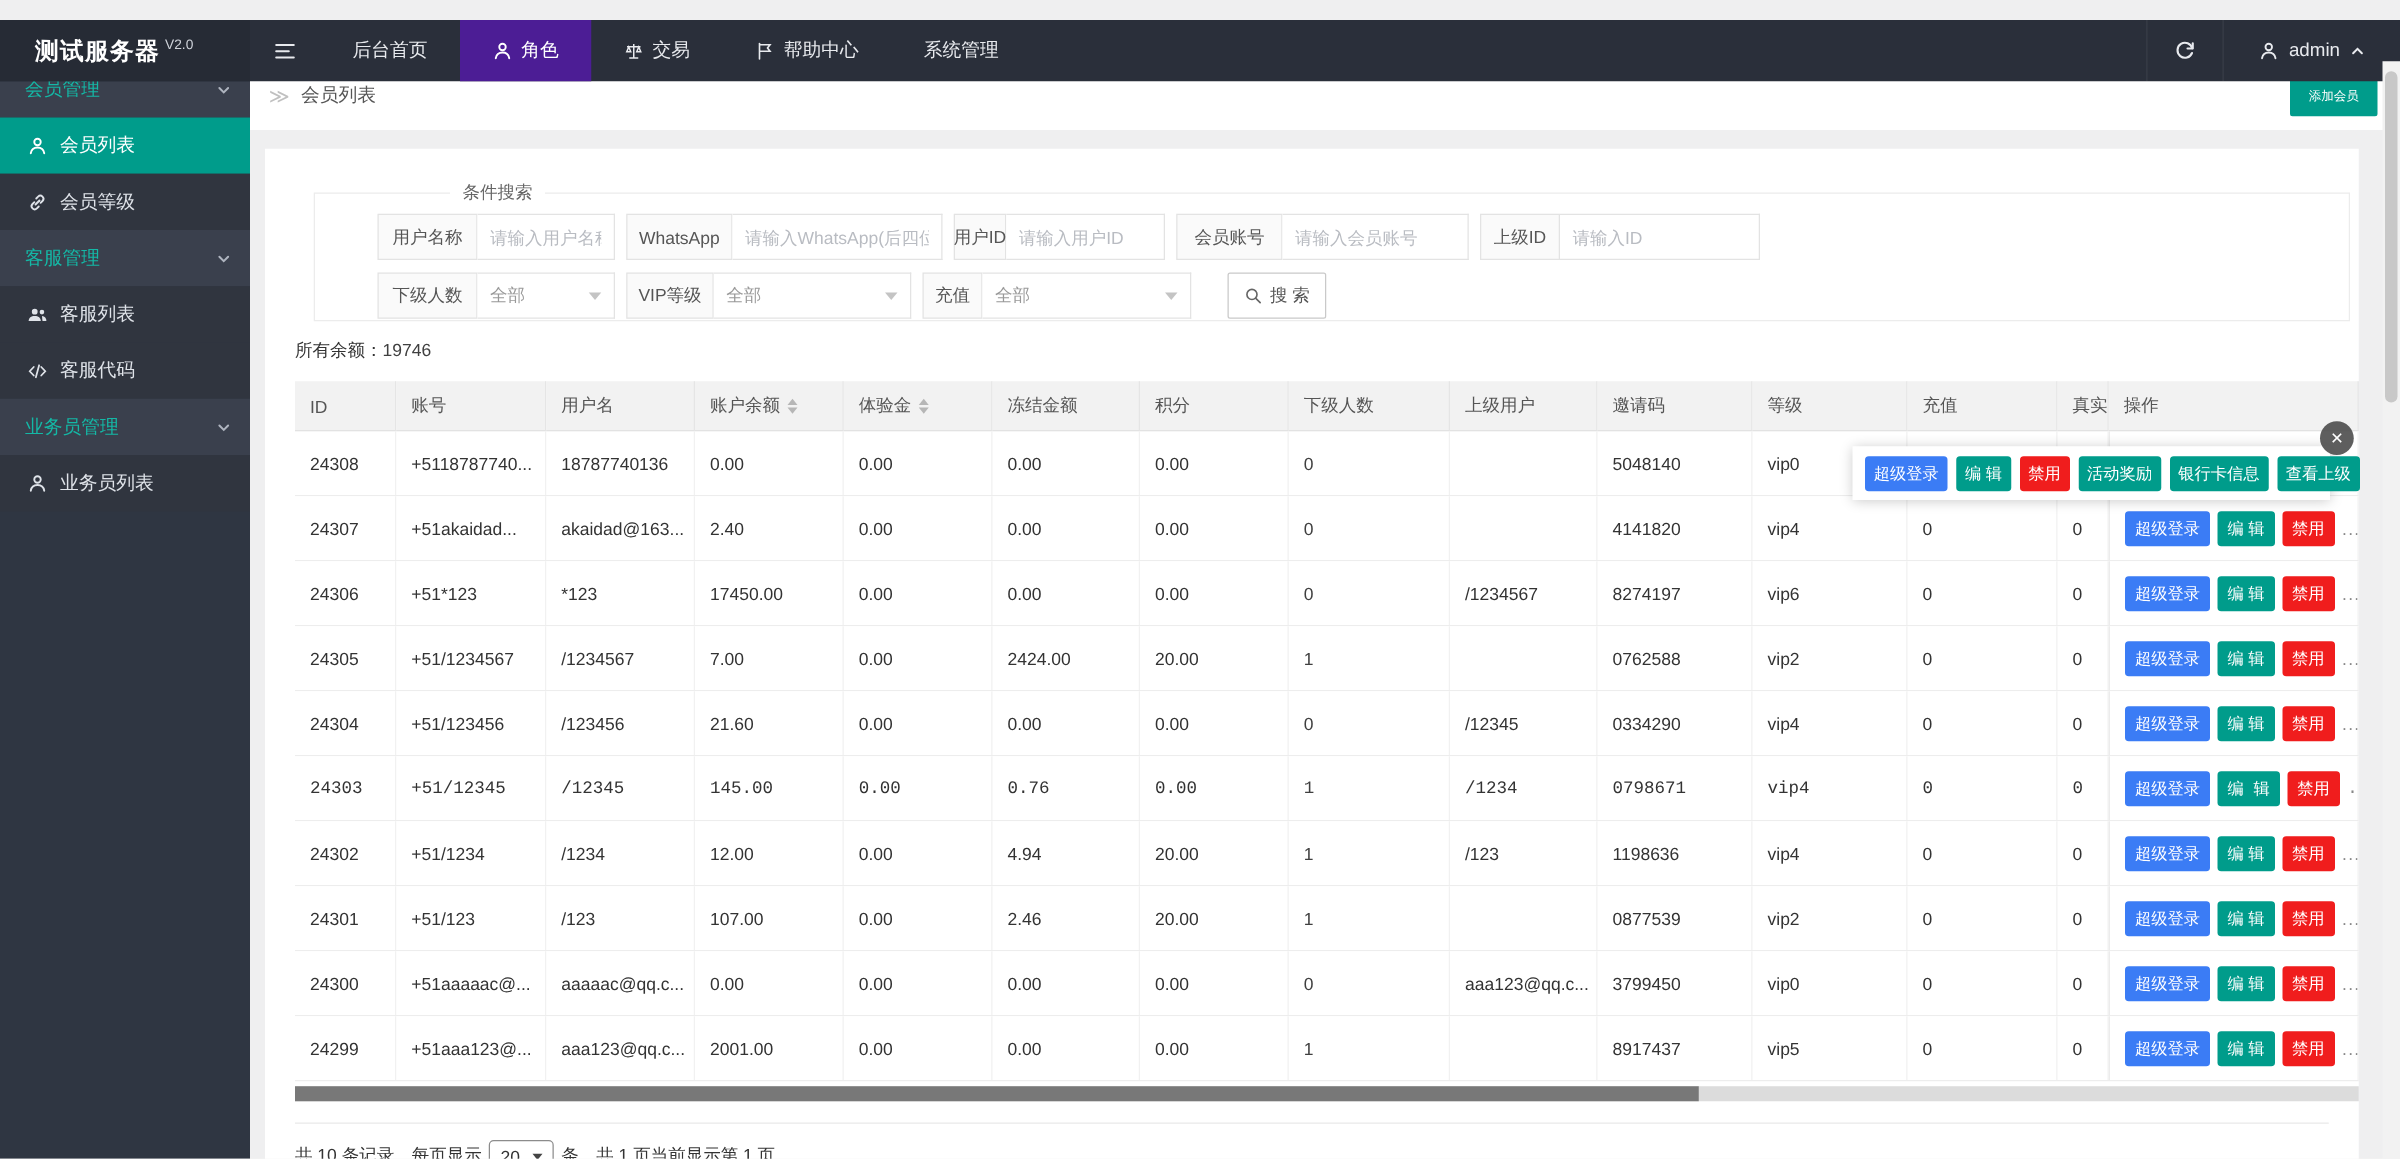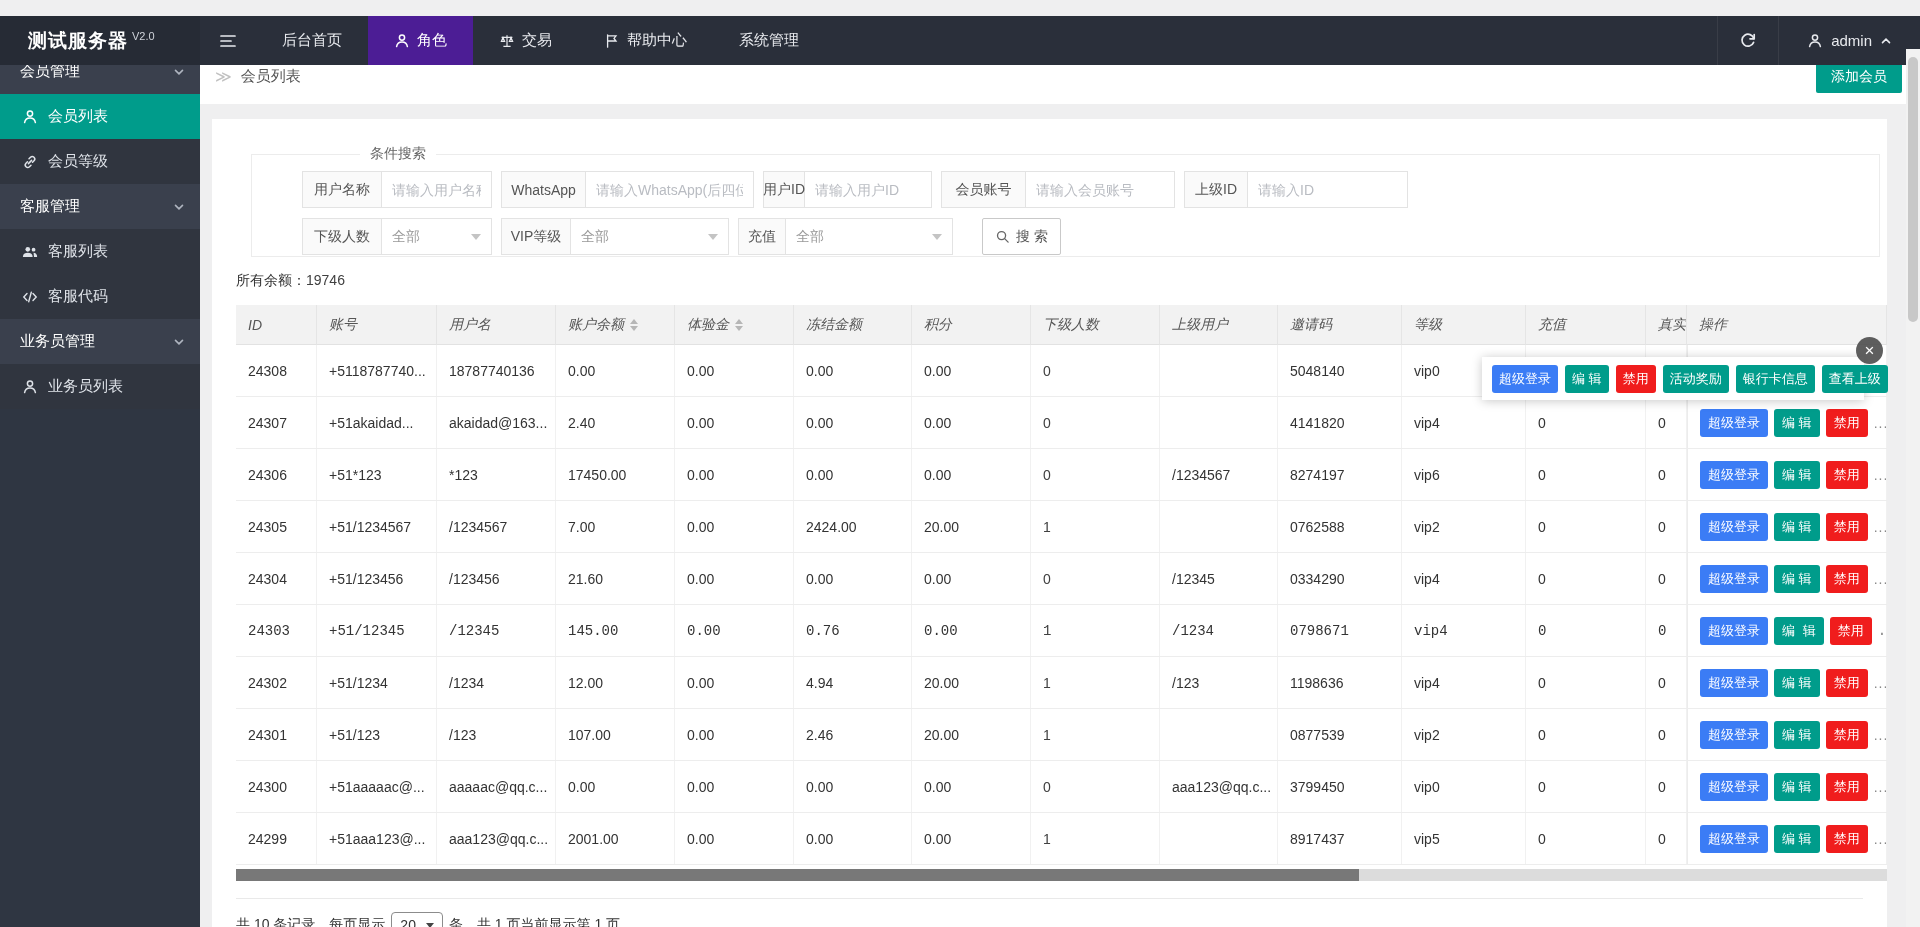--- a/index.html
+++ b/index.html
@@ -23,32 +23,32 @@
   .top-item { padding:0 26px; display:flex; align-items:center; gap:7px; font-size:15px; cursor:pointer; white-space:nowrap; }
   .top-item.active { background:#4c1d95; color:#fff; }
   .top-right { margin-left:auto; display:flex; align-items:stretch; }
   .top-refresh { width:62px; display:flex; align-items:center; justify-content:center;
     border-left:1px solid rgba(255,255,255,.07); border-right:1px solid rgba(255,255,255,.07); cursor:pointer; }
   .top-user { display:flex; align-items:center; gap:8px; padding:0 28px; font-size:15px; cursor:pointer; }
 
   
   .sidebar { position:absolute; left:0; top:49px; width:200px; bottom:0; background:#2f3642; z-index:10; }
   .side-header { height:45px; display:flex; align-items:center; justify-content:space-between;
-    padding:0 15px 0 20px; background:#3a404d; color:#ffffff; font-size:15px; cursor:pointer; }
+    padding:0 15px 0 20px; background:#3a404d; color:#14b8a6; font-size:15px; cursor:pointer; }
   .side-item { height:45px; display:flex; align-items:center; gap:10px; padding-left:22px;
     background:#30353f; color:#dfe3e9; font-size:15px; cursor:pointer; }
   .side-item.active { background:#009c8b; color:#fff; }
 
   
   .main { position:absolute; left:200px; top:49px; right:0; bottom:0; background:#efeff0; }
   .crumb { height:55px; background:#fff; display:flex; align-items:center; padding:0 18px 0 15px; }
   .crumb-sep { color:#c0c0c0; font-size:16px; margin-right:9px; }
   .crumb-cur { color:#555; font-size:15px; }
   .add-btn { margin-left:auto; background:#009c8b; color:#fff; height:33px; padding:0 15px;
-    border-radius:2px; font-size:14px; display:flex; align-items:center; cursor:pointer; border:none; }
+    border-radius:2px; font-size:10px; display:flex; align-items:center; cursor:pointer; border:none; }
 
   .panel { position:absolute; left:12px; right:33px; top:70px; bottom:-10px; background:#fff; padding:0 0 0 24px; }
 
   
   fieldset.search { margin:26px 0 0 15px; width:1629px; height:112px; border:1px solid #ececec; padding:8px 0 0 50px; }
   fieldset.search legend { margin-left:58px; padding:0 10px; color:#666; font-size:14px; }
   .srow { display:flex; align-items:center; margin-bottom:10px; }
   .sgroup { display:inline-flex; margin-right:9px; height:37px; }
   .g-label { background:#fafafa; border:1px solid #e3e3e3; display:inline-flex; align-items:center;
     justify-content:center; height:37px; color:#555; font-size:14px; white-space:nowrap; }
@@ -64,21 +64,21 @@
     border-radius:2px; display:inline-flex; align-items:center; gap:6px; color:#555; font-size:14px; cursor:pointer; }
 
   .summary { margin-top:15px; font-size:14px; color:#333; }
   .blink { color:#404040; cursor:pointer; }
 
   
   .table-wrap { margin-top:15px; width:1651px; position:relative; }
   .thead, .trow { display:grid; }
   .th { height:40px; background:#f2f2f2; display:flex; align-items:center; padding-left:12px; color:#555;
     font-size:14px; border-right:1px solid #e5e5e5; border-bottom:1px solid #e2e2e2;
-    overflow:hidden; white-space:nowrap;font-style:italic; }
+    overflow:hidden; white-space:nowrap; }
   .trow { border-bottom:1px solid #ededed; background:#fff; }
   .td { height:51px; display:flex; align-items:center; padding-left:12px; font-size:14px; color:#333;
     border-right:1px solid #f1f1f1; overflow:hidden; white-space:nowrap; }
   .td-op { border-left:1px solid #ececec; }
   .sorts { display:inline-flex; flex-direction:column; margin-left:6px; gap:2px; cursor:pointer; }
   .cu { width:0; height:0; border-left:4px solid transparent; border-right:4px solid transparent; border-bottom:5px solid #b6b6b6; }
   .cd { width:0; height:0; border-left:4px solid transparent; border-right:4px solid transparent; border-top:5px solid #b6b6b6; }
 
   .btn { display:inline-flex; align-items:center; height:28px; padding:0 8px; border-radius:3px; color:#fff;
     font-size:13px; white-space:nowrap; cursor:pointer; margin-right:6px; }

